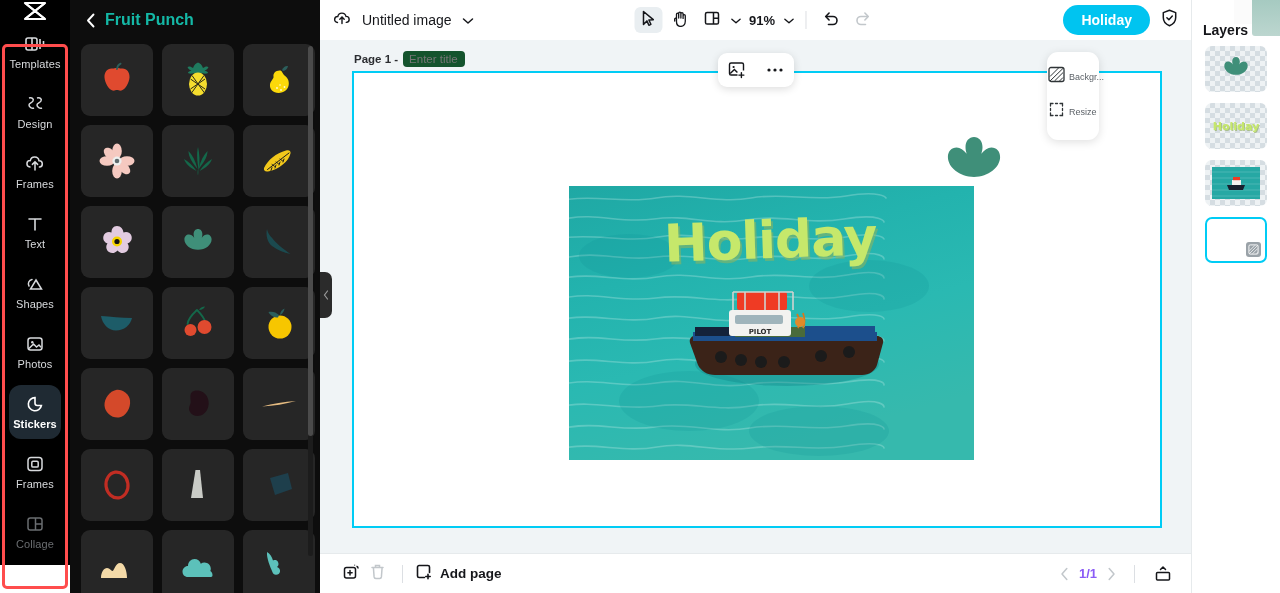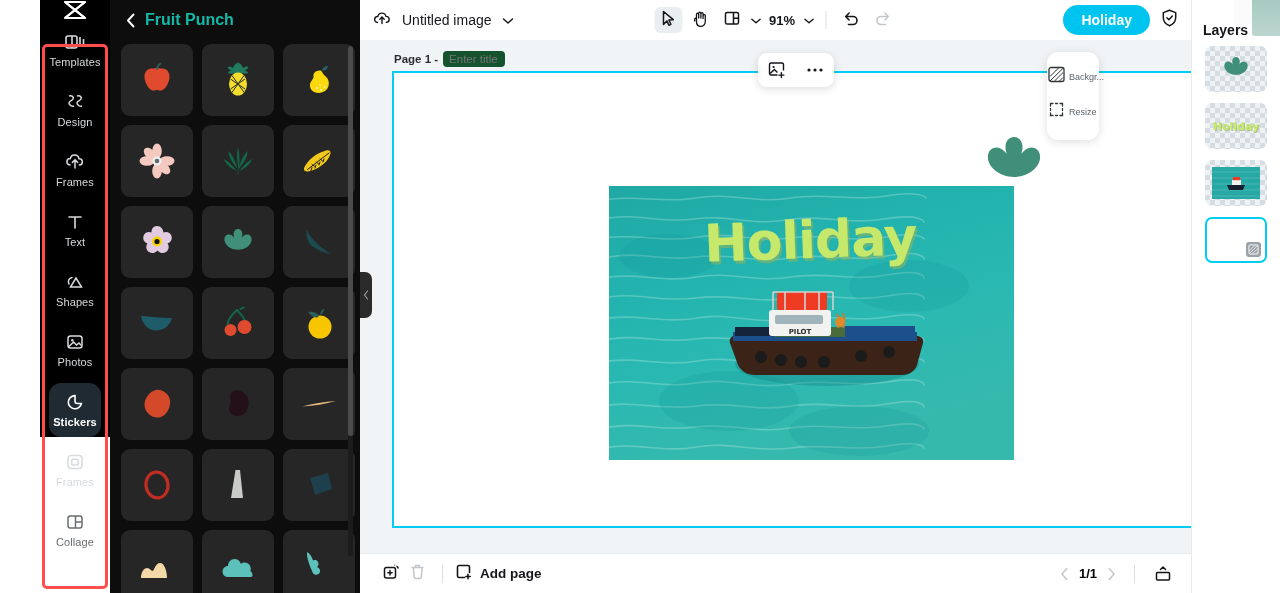--- a/index.html
+++ b/index.html
@@ -6,23 +6,23 @@
   html, body {
     width: 1280px; height: 593px;
     overflow: hidden;
     font-family: "Liberation Sans", sans-serif;
     background: #ffffff;
   }
   .app { position: relative; width: 1280px; height: 593px; display: flex; }
 
   
   .rail {
-    width: 70px; height: 437px; background: #000000;
+    width: 70px; height: 565px; background: #000000;
     flex: 0 0 70px; position: relative;
-    display: flex; flex-direction: column;  margin-left: 40px;
+    display: flex; flex-direction: column; 
   }
   .rail-logo {
     width: 70px; height: 44px; display: flex; align-items: center; justify-content: center;
   }
   .rail-redbox {
     position: absolute; left: 2px; top: 44px; width: 66px; height: 545px;
     border: 3px solid #ff4d4d; border-radius: 5px; pointer-events: none;
   }
   .rail-items { margin-top: 3px; width: 70px; }
   .rail-item {
@@ -146,21 +146,21 @@
     height: 40px; background: #ffffff; display: flex; align-items: center;
     padding: 0 18px; border-top: 1px solid #e6eaec;
   }
   .bb-btn { width: 26px; height: 26px; display:flex; align-items:center; justify-content:center; cursor:pointer;}
   .bb-sep { width:1px; height:18px; background:#dcdfe3; margin:0 12px; }
   .addpage {
     display: flex; align-items: center; gap: 7px; font-size: 13.5px;
     color: #15161a; font-weight: 600; cursor: pointer;
   }
   .bb-right { margin-left: auto; display: flex; align-items: center; gap: 6px; }
-  .pagenum { font-size: 13px; color: #000000; font-weight: 600; min-width: 26px; text-align:center; }
+  .pagenum { font-size: 13px; color: #8b5cf6; font-weight: 600; min-width: 26px; text-align:center; }
   .arrow { cursor: pointer; display:flex; }
 
   
   .layers {
     width: 89px; flex: 0 0 89px; height: 593px; background: #ffffff;
     border-left: 1px solid #e6eaec; padding: 10px 0 0; position: relative;
   }
   .layers-title { font-size: 14px; font-weight: 700; color: #15161a; padding-left: 11px; margin-bottom: 8px;}
   .layer-thumb {
     width: 62px; height: 46px; margin: 0 auto 11px; border-radius: 7px;

